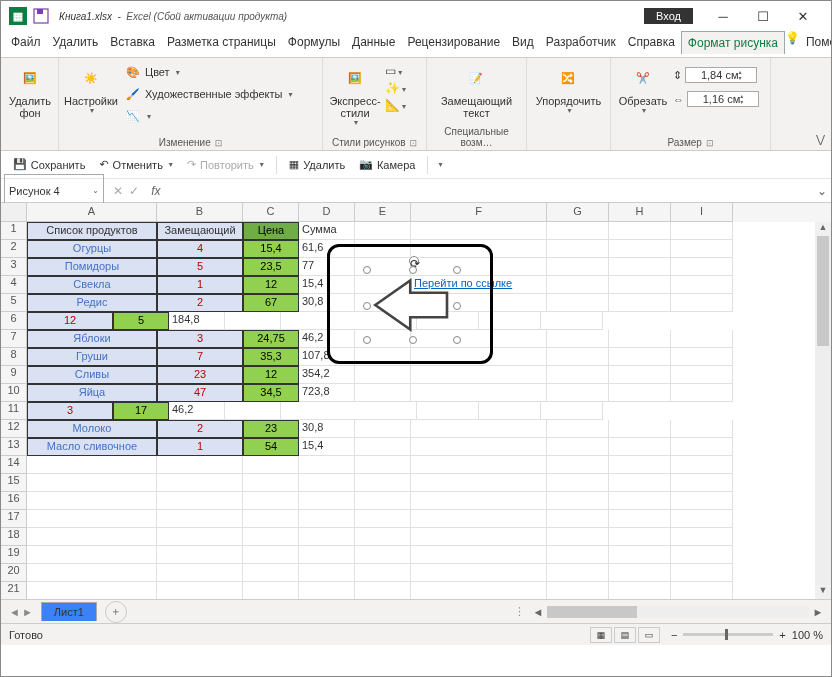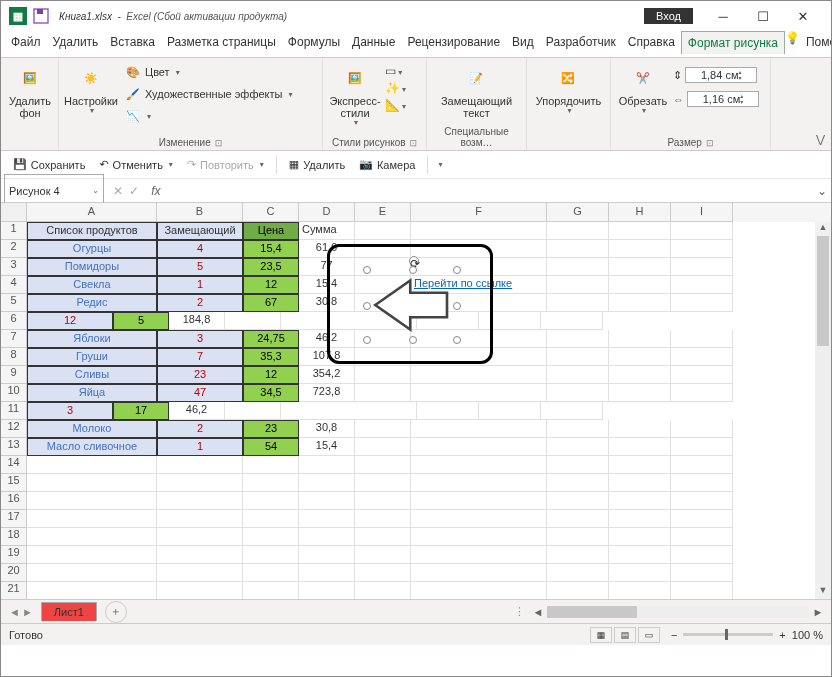--- a/index.html
+++ b/index.html
@@ -60,39 +60,39 @@
 .rowheads { width: 26px; }
 .rh { height: 18px; border-right: 1px solid #ccc; border-bottom: 1px solid #ccc; background: #f5f5f5; text-align: center; font-size: 11px; color: #555; }
 .cells { flex: 1; position: relative; }
 .row { display: flex; height: 18px; }
 .cell { border-right: 1px solid #e0e0e0; border-bottom: 1px solid #e0e0e0; font-size: 11px; padding: 1px 3px; overflow: hidden; white-space: nowrap; }
 .cell.h-blue { background: #d9e1f2; border: 1px solid #333; text-align: center; font-weight: normal; }
 .cell.h-green { background: #70ad47; border: 1px solid #333; text-align: center; color: #000; }
 .cell.prod { background: #d9e1f2; border: 1px solid #333; text-align: center; color: #4472c4; }
 .cell.qty { background: #d9e1f2; border: 1px solid #333; text-align: center; color: #c00000; }
 .cell.price { background: #92d050; border: 1px solid #333; text-align: center; color: #000; }
-.cell.sum { text-align: center; }
+.cell.sum { text-align: left; }
 .cell.link { color: #0563c1; text-decoration: underline; cursor: pointer; }
 
 
 .cw-A { width: 130px; } .cw-B { width: 86px; } .cw-C { width: 56px; }
 .cw-D { width: 56px; } .cw-E { width: 56px; } .cw-F { width: 136px; }
 .cw-G { width: 62px; } .cw-H { width: 62px; } .cw-I { width: 62px; }
 
 
 .shape-overlay { position: absolute; left: 300px; top: 22px; width: 166px; height: 120px; border: 3px solid #000; border-radius: 12px; pointer-events: none; }
 .shape-arrow { position: absolute; left: 340px; top: 48px; width: 90px; height: 70px; }
 .shape-arrow svg { width: 100%; height: 100%; }
 .sel-handle { position: absolute; width: 8px; height: 8px; background: #fff; border: 1px solid #888; border-radius: 50%; }
 .sel-rotate { position: absolute; width: 10px; height: 10px; border: 1px solid #888; border-radius: 50%; background: #fff; }
 
 
 .sheettabs { display: flex; align-items: center; height: 24px; border-top: 1px solid #ccc; background: #f3f2f1; font-size: 11px; }
 .sheettabs .nav { display: flex; gap: 2px; padding: 0 8px; color: #888; }
-.sheettabs .stab { padding: 3px 12px; background: #ef4444; border: 1px solid #aaa; border-bottom: none; cursor: pointer; }
+.sheettabs .stab { padding: 3px 12px; background: #3b82f6; border: 1px solid #aaa; border-bottom: none; cursor: pointer; }
 .sheettabs .addsheet { width: 22px; height: 22px; border: 1px solid #ccc; border-radius: 50%; display: flex; align-items: center; justify-content: center; margin-left: 8px; cursor: pointer; color: #666; }
 .sheettabs .hsplit { flex: 1; }
 .sheettabs .hscroll { width: 300px; display: flex; align-items: center; gap: 2px; padding-right: 6px; }
 .sheettabs .hscroll .track { flex: 1; height: 12px; background: #eee; position: relative; }
 .sheettabs .hscroll .thumb { position: absolute; left: 0; top: 0; height: 12px; width: 90px; background: #c8c8c8; }
 .sheettabs .hscroll .arr { width: 14px; text-align: center; color: #666; cursor: pointer; }
 
 
 .statusbar { display: flex; align-items: center; height: 22px; background: #f3f2f1; border-top: 1px solid #ccc; font-size: 11px; padding: 0 8px; }
 .statusbar .spacer { flex: 1; }

